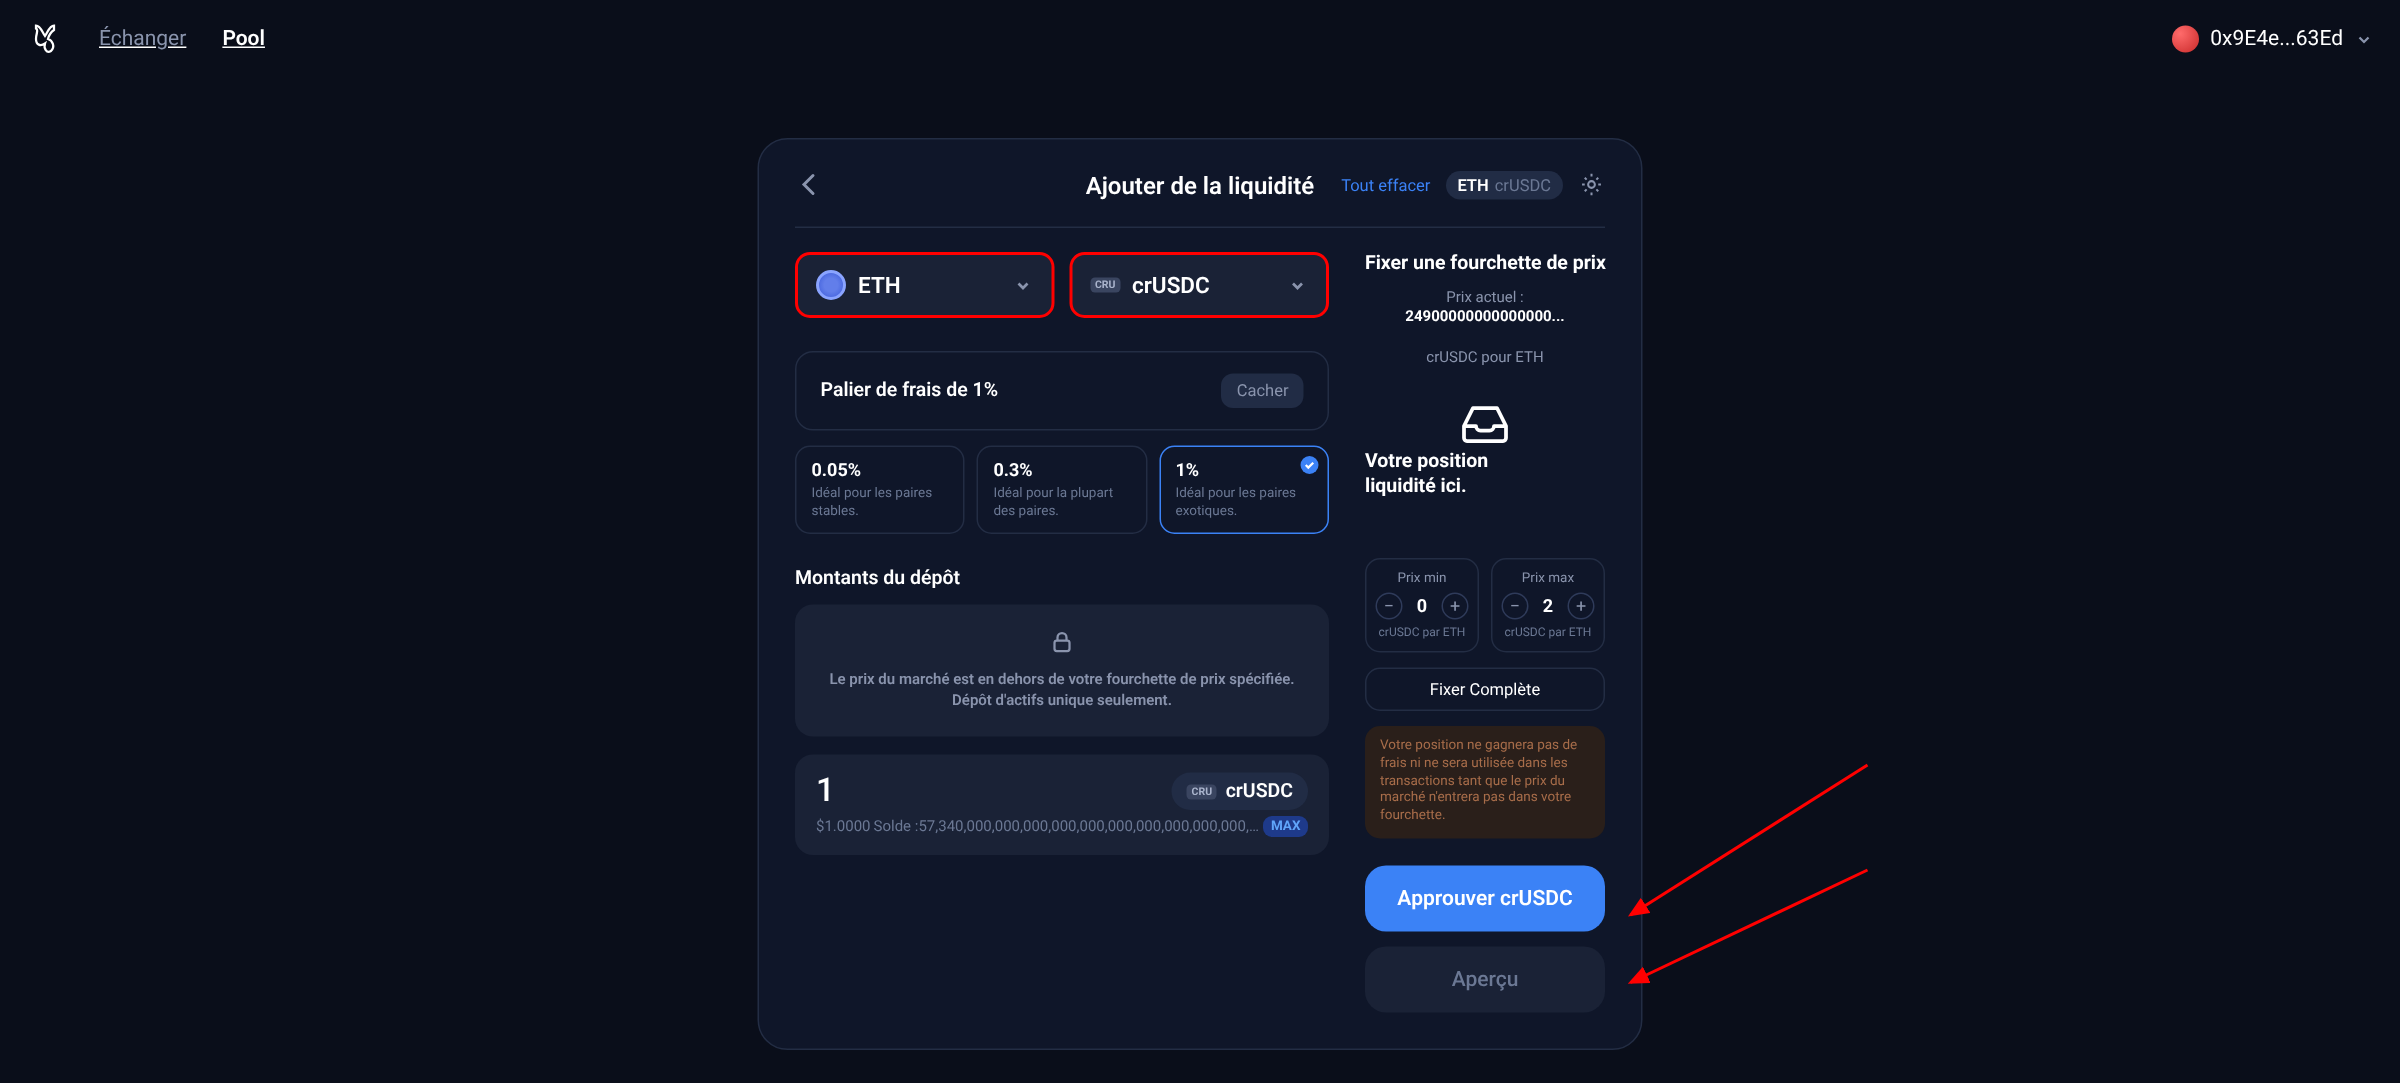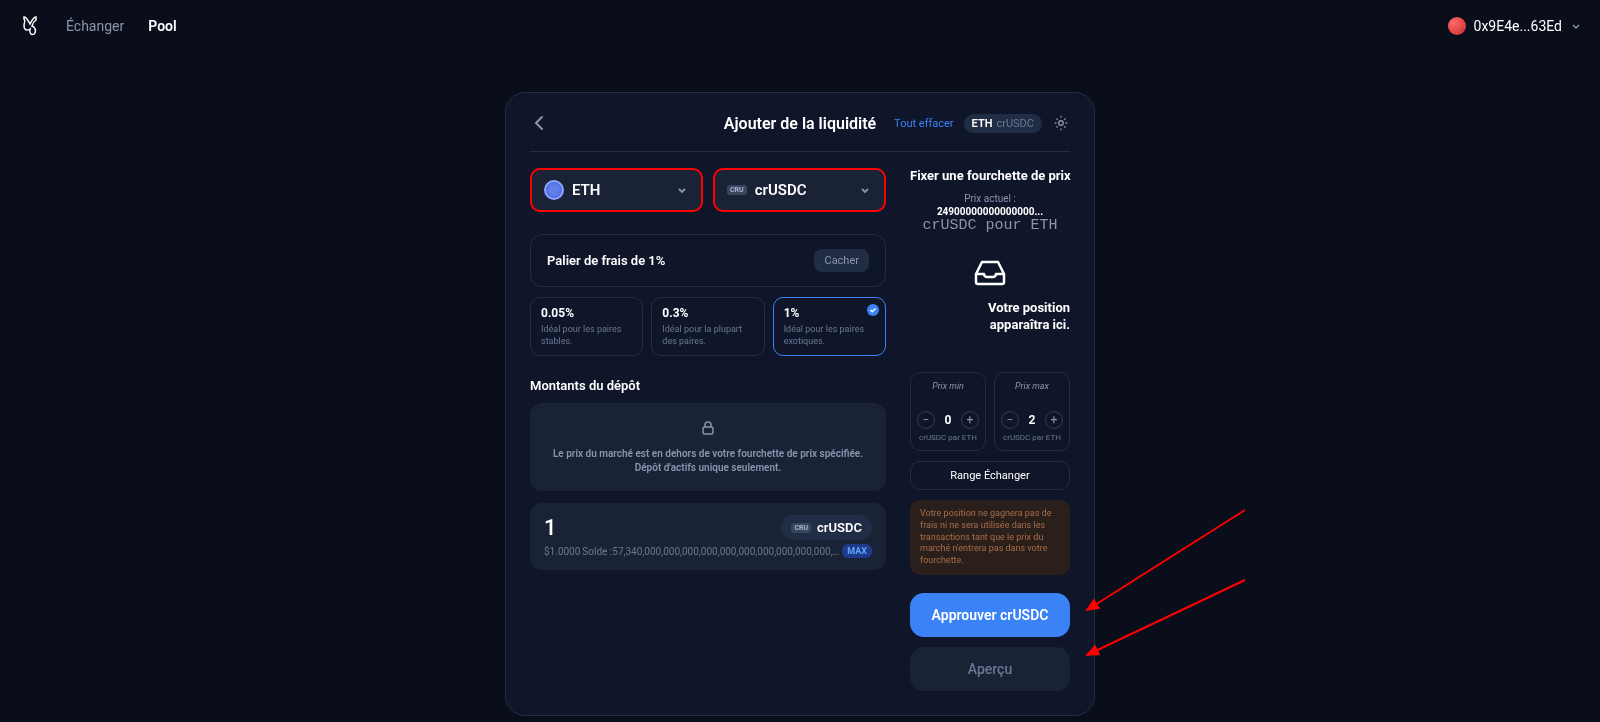--- a/index.html
+++ b/index.html
@@ -16,21 +16,21 @@
     --accent:#2f3b5a;
     --highlight:#ff0000;
     --warnbg:#2a1f1a;
     --warntext:#a86d4a;
   }
   *{box-sizing:border-box;font-family:-apple-system,BlinkMacSystemFont,"Segoe UI",Roboto,Helvetica,Arial,sans-serif;}
   body{margin:0;background:var(--bg);color:var(--text);width:1600px;height:722px;overflow:hidden;position:relative;}
   
   
   .header{height:52px;display:flex;align-items:center;padding:0 18px;justify-content:space-between;}
-  .header-left{display:flex;align-items:center;gap:24px;}
+  .header-left{display:flex;align-items:center;gap:24px;text-decoration:underline;}
   .logo{width:24px;height:24px;}
   .nav{display:flex;gap:24px;font-size:14px;}
   .nav a{color:var(--muted2);text-decoration:none;}
   .nav a.active{color:#fff;font-weight:600;}
   .wallet{display:flex;align-items:center;gap:8px;font-size:14px;cursor:pointer;justify-content:flex-end;}
   .wallet-icon{width:18px;height:18px;border-radius:50%;background:radial-gradient(circle at 30% 30%,#ff6b6b,#c92a2a);}
   
   
   .card{width:590px;margin:40px auto 0;background:var(--panel);border:1px solid var(--border);border-radius:20px;padding:20px 24px 24px;}
   .card-header{display:flex;align-items:center;justify-content:space-between;padding-bottom:18px;border-bottom:1px solid var(--border);}
@@ -82,28 +82,28 @@
   .amount-token .token-name{font-size:13px;}
   .amount-bottom{display:flex;align-items:center;gap:2px;font-size:10px;color:var(--muted);margin-top:4px;flex-wrap:nowrap;overflow:hidden;}
   .fiat{color:var(--muted);}
   .balance{white-space:nowrap;overflow:hidden;text-overflow:ellipsis;}
   .max-btn{background:#1e3a8a;color:#60a5fa;font-size:9px;font-weight:700;padding:2px 5px;border-radius:6px;margin-left:auto;cursor:pointer;flex-shrink:0;}
   
   
   .right-title{font-size:13px;font-weight:700;text-align:center;margin-bottom:10px;white-space:nowrap;}
   .price-now{font-size:10px;text-align:center;color:var(--muted2);}
   .price-now .val{font-size:10px;font-weight:700;color:#fff;margin-top:2px;overflow:hidden;text-overflow:ellipsis;white-space:nowrap;}
-  .price-now .unit{font-size:15px;color:var(--muted2);margin-top:0;font-family:Liberation Mono, monospace;}
+  .price-now .unit{font-size:10px;color:var(--muted2);margin-top:16px;}
   
   .inbox-icon{text-align:center;margin-top:22px;color:#fff;}
-  .empty-text{text-align:right;font-size:13px;font-weight:700;margin-top:10px;line-height:1.3;}
+  .empty-text{text-align:left;font-size:13px;font-weight:700;line-height:1.3;}
   
   .range-row{display:flex;gap:8px;margin-top:38px;}
   .range-box{flex:1;border:1px solid var(--border);border-radius:10px;padding:8px 6px;text-align:center;}
-  .range-label{font-size:9px;color:var(--muted2);margin-bottom:20px;font-style:italic;}
+  .range-label{font-size:9px;color:var(--muted2);margin-bottom:4px;}
   .range-controls{display:flex;align-items:center;justify-content:space-between;gap:4px;}
   .pm-btn{width:18px;height:18px;border-radius:50%;border:1px solid var(--accent);background:transparent;color:var(--muted2);font-size:12px;display:flex;align-items:center;justify-content:center;cursor:pointer;}
   .range-val{font-size:12px;font-weight:700;width:14px;overflow:hidden;}
   .range-unit{font-size:8px;color:var(--muted);margin-top:4px;line-height:1.2;}
   
   .full-range{margin-top:10px;border:1px solid var(--border);border-radius:10px;text-align:center;padding:7px;font-size:11px;cursor:pointer;}
   
   .range-warn{margin-top:10px;background:var(--warnbg);border-radius:10px;padding:8px 10px;font-size:9px;color:var(--warntext);line-height:1.3;}
   
   .approve-btn{margin-top:18px;background:var(--blue);color:#fff;border:none;border-radius:14px;padding:14px;width:100%;font-size:14px;font-weight:600;cursor:pointer;}
@@ -234,21 +234,21 @@
         <div class="val">24900000000000000...</div>
         <div class="unit">crUSDC pour ETH</div>
       </div>
       <div class="inbox-icon">
         <svg width="36" height="30" viewBox="0 0 36 30">
             <path d="M4 18 L10 6 H26 L32 18 V26 a2 2 0 01-2 2 H6 a2 2 0 01-2-2 Z M4 18 H12 a3 3 0 003 3 H21 a3 3 0 003-3 H32" stroke="#fff" stroke-width="2.5" fill="none" stroke-linejoin="round"></path>
           </svg>
       </div>
       <div class="empty-text">
         <div>Votre position</div>
-        <div>apparaîtra ici.</div>
+        <div>liquidité ici.</div>
       </div>
 
       <div class="range-row">
         <div class="range-box">
           <div class="range-label">Prix min</div>
           <div class="range-controls">
             <span class="pm-btn">−</span>
             <span class="range-val">0</span>
             <span class="pm-btn">+</span>
           </div>
@@ -258,21 +258,21 @@
           <div class="range-label">Prix max</div>
           <div class="range-controls">
             <span class="pm-btn">−</span>
             <span class="range-val">2</span>
             <span class="pm-btn">+</span>
           </div>
           <div class="range-unit">crUSDC par ETH</div>
         </div>
       </div>
 
-      <div class="full-range">Range Échanger</div>
+      <div class="full-range">Fixer Complète</div>
       <div class="range-warn">Votre position ne gagnera pas de frais ni ne sera utilisée dans les transactions tant que le prix du marché n'entrera pas dans votre fourchette.</div>
 
       <button class="approve-btn">Approuver crUSDC</button>
       <button class="preview-btn">Aperçu</button>
     </div>
   </div>
 </div>
 
 <svg class="arrow" style="left:1075px;top:500px;" width="180" height="120">
     <defs>

